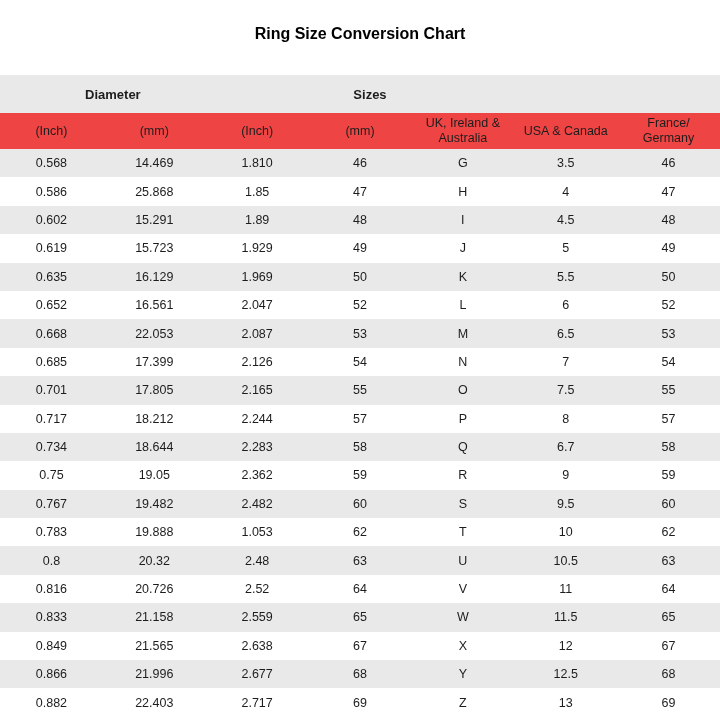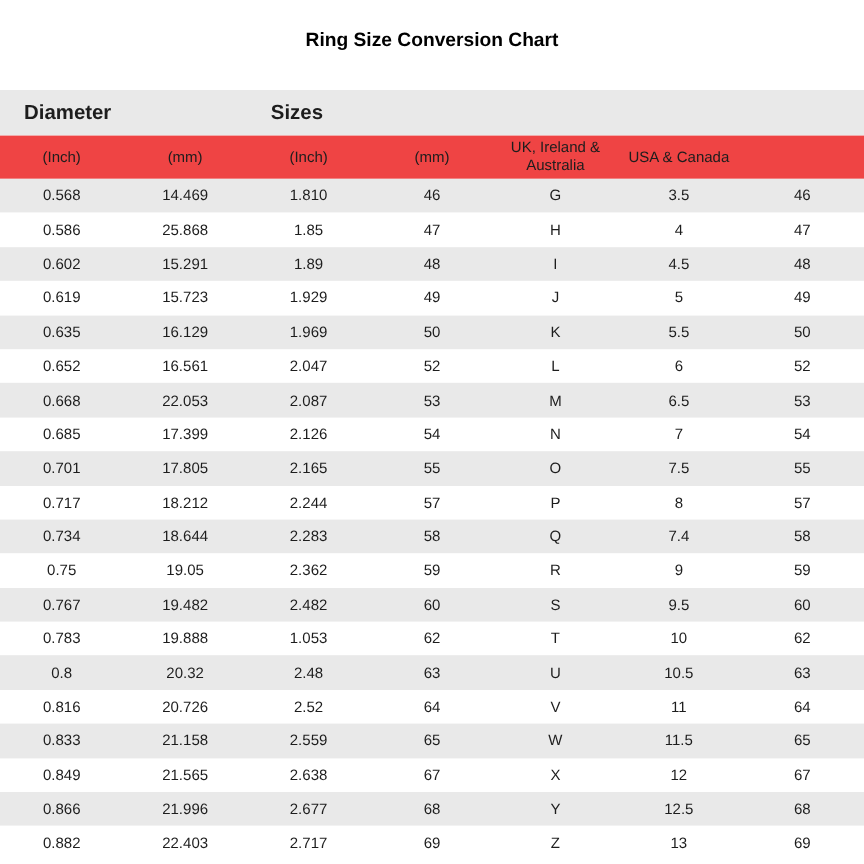--- a/index.html
+++ b/index.html
@@ -32,23 +32,23 @@
   .grid-row {
     display: grid;
     grid-template-columns: repeat(7, 1fr);
     align-items: center;
   }
   .group-row {
     height: 38px;
     background: var(--shade);
   }
   .gcell {
-    text-align: left;
+    text-align: center;
     font-weight: bold;
-    font-size: 17px;
+    font-size: 13px;
     padding-left: 20px;
   }
   .span2 { grid-column: span 2; }
   .span3 { grid-column: span 3; }
   .subheader-row {
     height: 36px;
     background: #ef4444;
   }
   .hcell {
     text-align: center;
@@ -79,20 +79,21 @@
     <div class="gcell span3">Sizes</div>
   </div>
 
   <div class="grid-row subheader-row">
     <div class="hcell">(Inch)</div>
     <div class="hcell">(mm)</div>
     <div class="hcell">(Inch)</div>
     <div class="hcell">(mm)</div>
     <div class="hcell">UK, Ireland &amp; Australia</div>
     <div class="hcell">USA &amp; Canada</div>
+    <div class="hcell">France/ Germany</div>
   </div>
 
   <div>
       <div class="grid-row data-row shaded">
         <div class="cell">0.568</div>
         <div class="cell">14.469</div>
         <div class="cell">1.810</div>
         <div class="cell">46</div>
         <div class="cell">G</div>
         <div class="cell">3.5</div>
@@ -178,21 +179,21 @@
         <div class="cell">P</div>
         <div class="cell">8</div>
         <div class="cell">57</div>
       </div>
       <div class="grid-row data-row shaded">
         <div class="cell">0.734</div>
         <div class="cell">18.644</div>
         <div class="cell">2.283</div>
         <div class="cell">58</div>
         <div class="cell">Q</div>
-        <div class="cell">7.4</div>
+        <div class="cell">6.7</div>
         <div class="cell">58</div>
       </div>
       <div class="grid-row data-row">
         <div class="cell">0.75</div>
         <div class="cell">19.05</div>
         <div class="cell">2.362</div>
         <div class="cell">59</div>
         <div class="cell">R</div>
         <div class="cell">9</div>
         <div class="cell">59</div>

